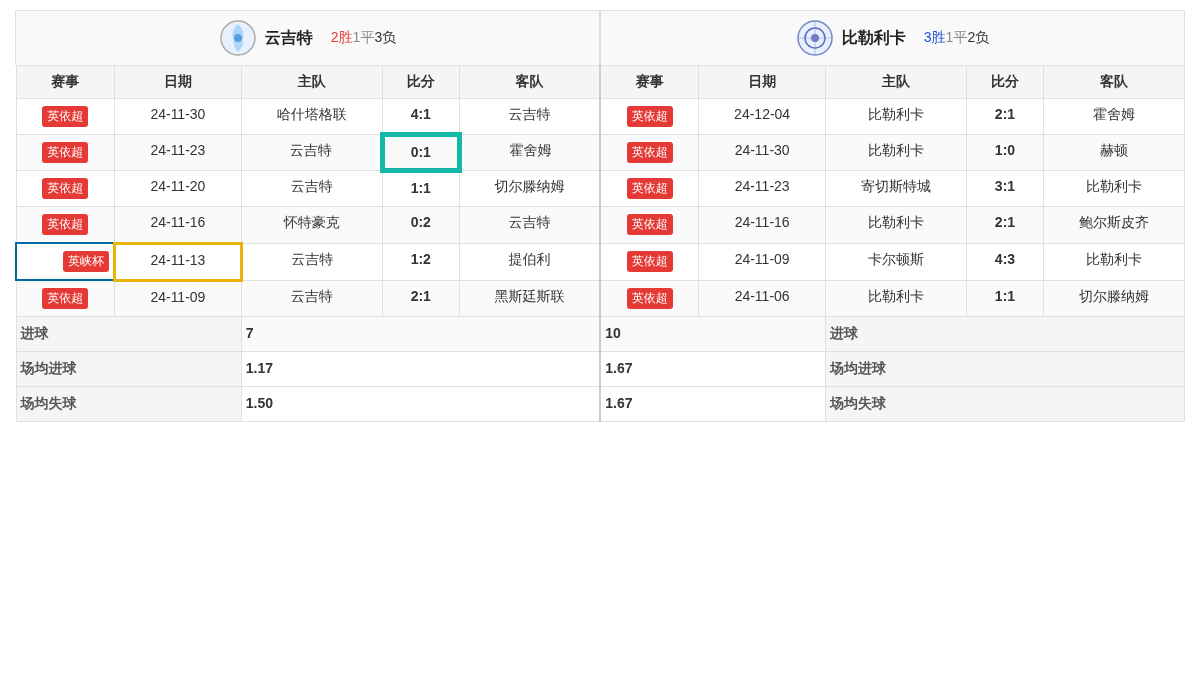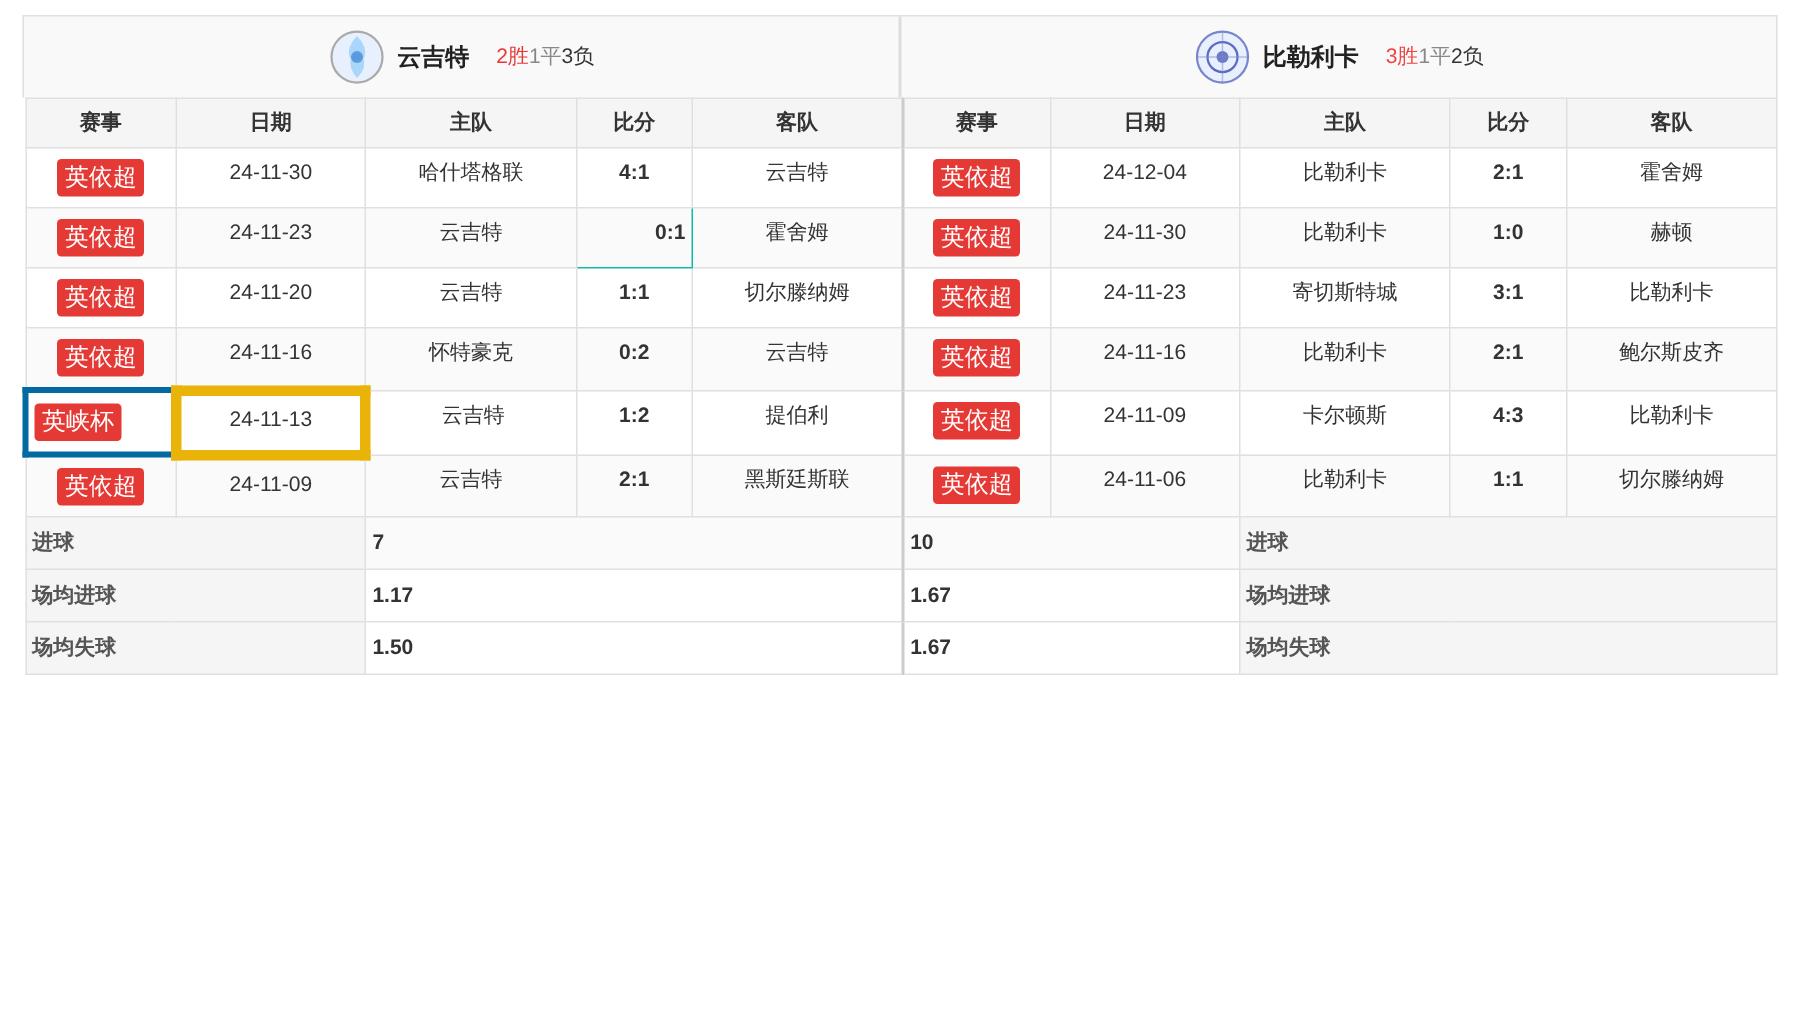--- a/index.html
+++ b/index.html
@@ -39,21 +39,21 @@
     .team-record {
       font-size: 14px;
       color: #e53935;
       margin-left: 10px;
     }
     .badge-red {
       background: #e53935;
       color: #fff;
       border-radius: 3px;
       padding: 2px 5px;
-      font-size: 16px;
+      font-size: 12px;
       display: inline-block;
       white-space: nowrap;
     }
 
     .outer-table {
       width: 100%;
       border-collapse: collapse;
     }
     .outer-table td {
       vertical-align: top;
@@ -87,21 +87,21 @@
     <div style="flex:1; display:flex; align-items:center; justify-content:center; padding:8px; gap:8px;">
       <svg width="38" height="38" viewBox="0 0 38 38">
         <circle cx="19" cy="19" r="17" fill="#e8f0fe" stroke="#7986cb" stroke-width="1.5"></circle>
         <circle cx="19" cy="19" r="10" fill="none" stroke="#5c6bc0" stroke-width="1.5"></circle>
         <circle cx="19" cy="19" r="4" fill="#3949ab" opacity="0.7"></circle>
         <line x1="19" y1="2" x2="19" y2="36" stroke="#7986cb" stroke-width="1" opacity="0.5"></line>
         <line x1="2" y1="19" x2="36" y2="19" stroke="#7986cb" stroke-width="1" opacity="0.5"></line>
       </svg>
       <span class="team-name-text">比勒利卡</span>
       <span class="team-record">
-        <span style="color:#ef4444;">3胜</span><span style="color:#888;">1平</span><span style="color:#333;">2负</span>
+        <span style="color:#1d4ed8;">3胜</span><span style="color:#888;">1平</span><span style="color:#333;">2负</span>
       </span>
     </div>
   </div>
 
   <table class="outer-table">
     <thead>
       <tr>
 
         <th style="width:70px; border:1px solid #e0e0e0; background:#f5f5f5; padding:7px 4px;">赛事</th>
         <th style="width:90px; border:1px solid #e0e0e0; background:#f5f5f5; padding:7px 4px;">日期</th>
@@ -132,21 +132,21 @@
       <td style="border:1px solid #e0e0e0; padding:7px 4px; text-align:center;">比勒利卡</td>
       <td style="border:1px solid #e0e0e0; padding:7px 4px; text-align:center; font-weight:bold;">2:1</td>
       <td style="border:1px solid #e0e0e0; padding:7px 4px; text-align:center;">霍舍姆</td>
     </tr>
         <tr style="background: rgb(250, 250, 250);">
       <td style="border:1px solid #e0e0e0; padding:7px 4px; text-align:center;">
         <span class="badge-red">英依超</span>
       </td>
       <td style="border:1px solid #e0e0e0; padding:7px 4px; text-align:center;">24-11-23</td>
       <td style="border:1px solid #e0e0e0; padding:7px 4px; text-align:center;">云吉特</td>
-      <td style="border:1px solid #14b8a6; padding:7px 4px; text-align:right; font-weight:bold;">0:1</td>
+      <td style="border:5px solid #14b8a6; padding:7px 4px; text-align:center; font-weight:bold;">0:1</td>
       <td style="border:1px solid #e0e0e0; padding:7px 4px; text-align:center; border-right:2px solid #ccc;">霍舍姆</td>
       <td style="border:1px solid #e0e0e0; padding:7px 4px; text-align:center;">
         <span class="badge-red">英依超</span>
       </td>
       <td style="border:1px solid #e0e0e0; padding:7px 4px; text-align:center;">24-11-30</td>
       <td style="border:1px solid #e0e0e0; padding:7px 4px; text-align:center;">比勒利卡</td>
       <td style="border:1px solid #e0e0e0; padding:7px 4px; text-align:center; font-weight:bold;">1:0</td>
       <td style="border:1px solid #e0e0e0; padding:7px 4px; text-align:center;">赫顿</td>
     </tr>
         <tr style="background: rgb(255, 255, 255);">
@@ -175,24 +175,24 @@
       <td style="border:1px solid #e0e0e0; padding:7px 4px; text-align:center; border-right:2px solid #ccc;">云吉特</td>
       <td style="border:1px solid #e0e0e0; padding:7px 4px; text-align:center;">
         <span class="badge-red">英依超</span>
       </td>
       <td style="border:1px solid #e0e0e0; padding:7px 4px; text-align:center;">24-11-16</td>
       <td style="border:1px solid #e0e0e0; padding:7px 4px; text-align:center;">比勒利卡</td>
       <td style="border:1px solid #e0e0e0; padding:7px 4px; text-align:center; font-weight:bold;">2:1</td>
       <td style="border:1px solid #e0e0e0; padding:7px 4px; text-align:center;">鲍尔斯皮齐</td>
     </tr>
         <tr style="background: rgb(255, 255, 255);">
-      <td style="border:4px solid #0369a1; padding:7px 4px; text-align:left;">
+      <td style="border:2px solid #0369a1; padding:7px 4px; text-align:right;">
         <span class="badge-red">英峡杯</span>
       </td>
-      <td style="border:7px solid #eab308; padding:7px 4px; text-align:center;margin-top:48px;">24-11-13</td>
+      <td style="border:3px solid #eab308; padding:7px 4px; text-align:center;margin-top:48px;">24-11-13</td>
       <td style="border:1px solid #e0e0e0; padding:7px 4px; text-align:center;">云吉特</td>
       <td style="border:1px solid #e0e0e0; padding:7px 4px; text-align:center; font-weight:bold;">1:2</td>
       <td style="border:1px solid #e0e0e0; padding:7px 4px; text-align:center; border-right:2px solid #ccc;">提伯利</td>
       <td style="border:1px solid #e0e0e0; padding:7px 4px; text-align:center;">
         <span class="badge-red">英依超</span>
       </td>
       <td style="border:1px solid #e0e0e0; padding:7px 4px; text-align:center;">24-11-09</td>
       <td style="border:1px solid #e0e0e0; padding:7px 20px; text-align:center;">卡尔顿斯</td>
       <td style="border:1px solid #e0e0e0; padding:7px 4px; text-align:center; font-weight:bold;">4:3</td>
       <td style="border:1px solid #e0e0e0; padding:7px 4px; text-align:center;">比勒利卡</td>

